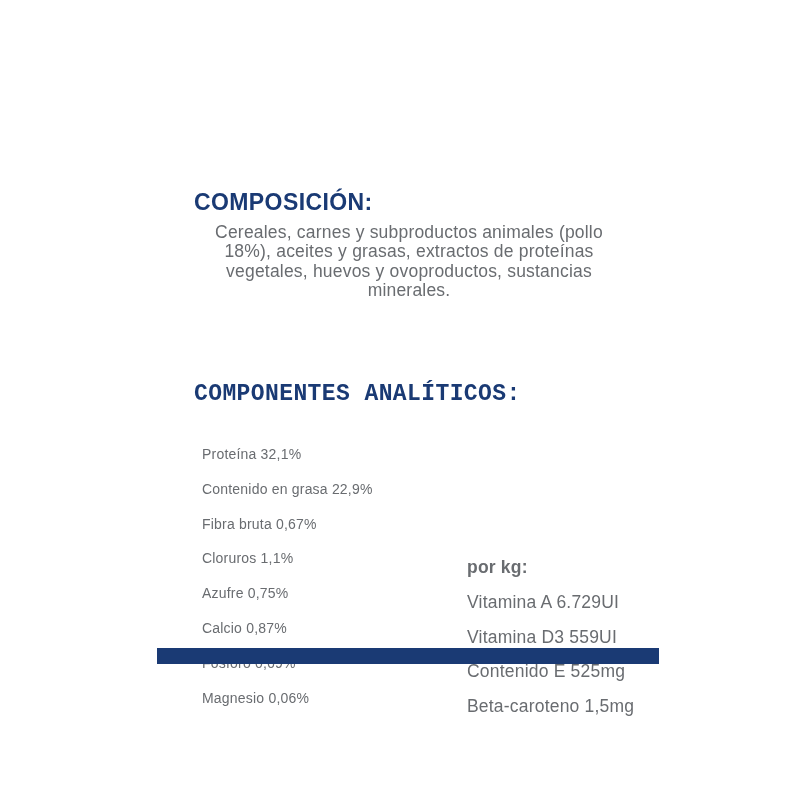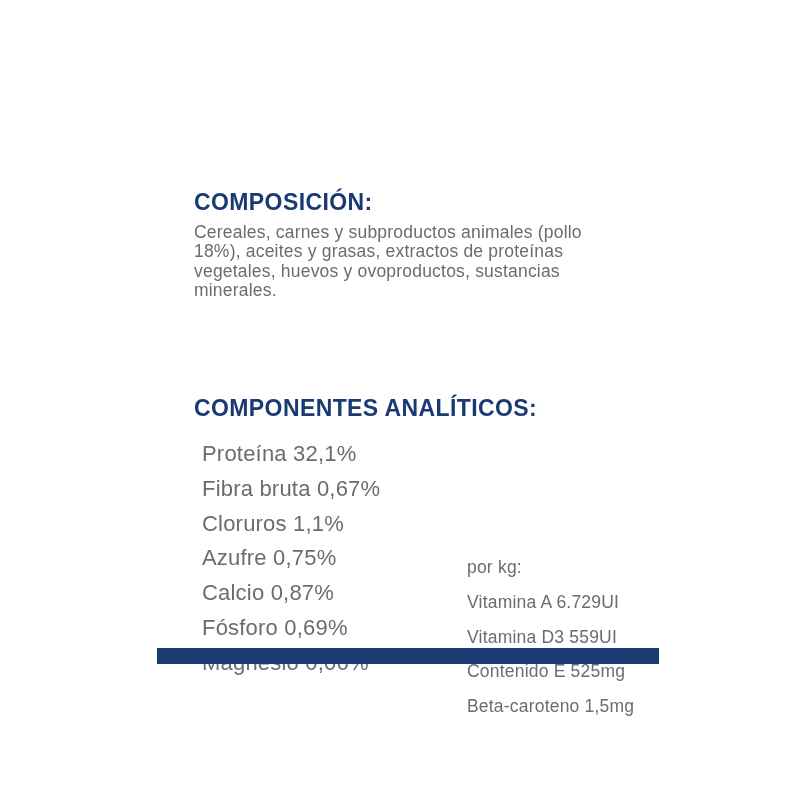--- a/index.html
+++ b/index.html
@@ -21,52 +21,53 @@
     position: absolute;
     left: 178px;
     color: #1a3a74;
     font-size: 23px;
     font-weight: 700;
     letter-spacing: 0.4px;
     line-height: 24px;
     white-space: nowrap;
   }
   #composition-heading { top: 174px; }
-  #analytical-heading  { top: 380px; }
+  #analytical-heading  { top: 366px; font-family: Liberation Mono, monospace; }
   .body-text {
     position: absolute;
     left: 178px;
     color: #696c70;
     font-size: 17.5px;
     line-height: 19.3px;
     letter-spacing: 0.2px;
+    text-align: center;
   }
   #composition-body {
     top: 207px;
     width: 446px;
   }
   .analytical-list {
     position: absolute;
     left: 178px;
     top: 421px;
     color: #696c70;
-    font-size: 22px;
+    font-size: 14px;
     line-height: 18.8px;
     letter-spacing: 0.2px;
   }
   .per-kg-block {
     position: absolute;
     left: 443px;
     top: 534px;
     color: #696c70;
     font-size: 17.5px;
     line-height: 18.8px;
     letter-spacing: 0.2px;
   }
-  .per-kg-heading { font-weight: 400; }
+  .per-kg-heading { font-weight: 700; }
   .analytical-item, .per-kg-item { white-space: nowrap; }
   .divider-bar {
     position: absolute;
     left: 149px;
     top: 640px;
     width: 502px;
     height: 10px;
     background: #1a3a74;
   }
 </style>
@@ -76,20 +77,21 @@
 <div class="canvas">
 
   <h2 class="section-heading" id="composition-heading">COMPOSICIÓN:</h2>
 
   <p class="body-text" id="composition-body">Cereales, carnes y subproductos animales (pollo 18%), aceites y grasas, extractos de proteínas vegetales, huevos y ovoproductos, sustancias minerales.</p>
 
   <h2 class="section-heading" id="analytical-heading">COMPONENTES ANALÍTICOS:</h2>
 
   <div class="analytical-list">
     <div class="analytical-item">Proteína 32,1%</div>
+    <div class="analytical-item">Contenido en grasa 22,9%</div>
     <div class="analytical-item">Fibra bruta 0,67%</div>
     <div class="analytical-item">Cloruros 1,1%</div>
     <div class="analytical-item">Azufre 0,75%</div>
     <div class="analytical-item">Calcio 0,87%</div>
     <div class="analytical-item">Fósforo 0,69%</div>
     <div class="analytical-item">Magnesio 0,06%</div>
   </div>
 
   <div class="per-kg-block">
     <div class="per-kg-heading">por kg:</div>

